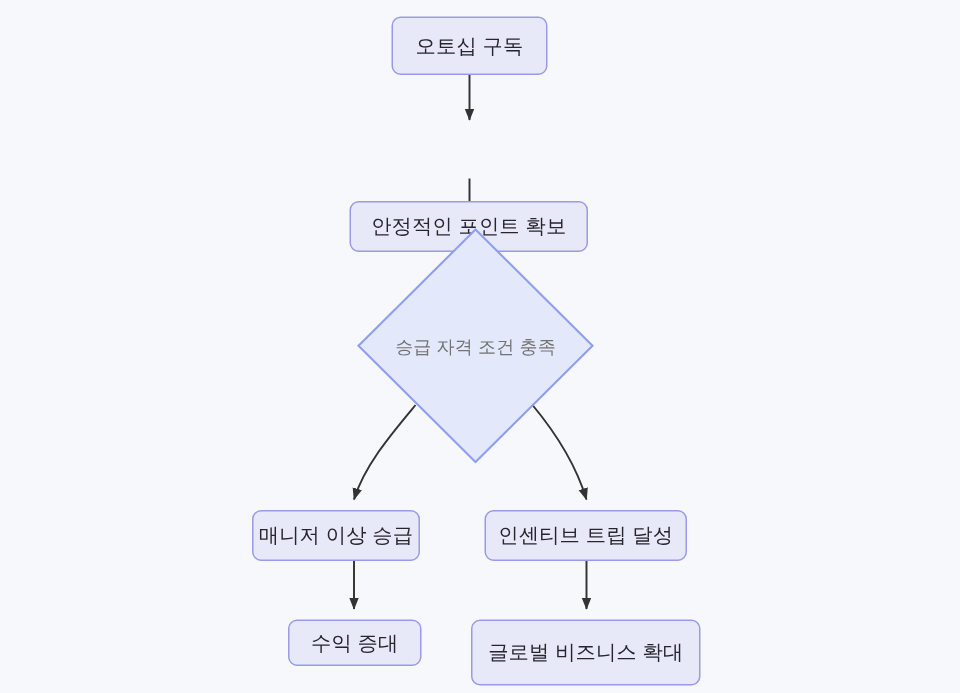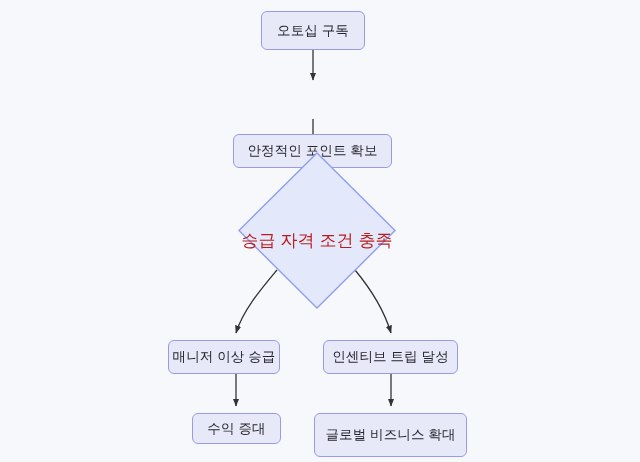--- a/index.html
+++ b/index.html
@@ -52,28 +52,28 @@
   .decision .diamond-shape {
     position: absolute;
     left: 0;
     top: 0;
     width: 100%;
     height: 100%;
   }
   .decision .decision-label {
     position: absolute;
     left: 0;
-    top: 10px;
+    top: 0;
     width: 100%;
     height: 100%;
     display: flex;
     align-items: center;
     justify-content: center;
-    color: #b91c1c;
-    font-size: 17px;
+    color: #737373;
+    font-size: 12px;
     line-height: 1;
     white-space: nowrap;
     letter-spacing: 0.1px;
   }
 </style>
 </head>
 <body>
 
 <div id="flowchart-root">
 

